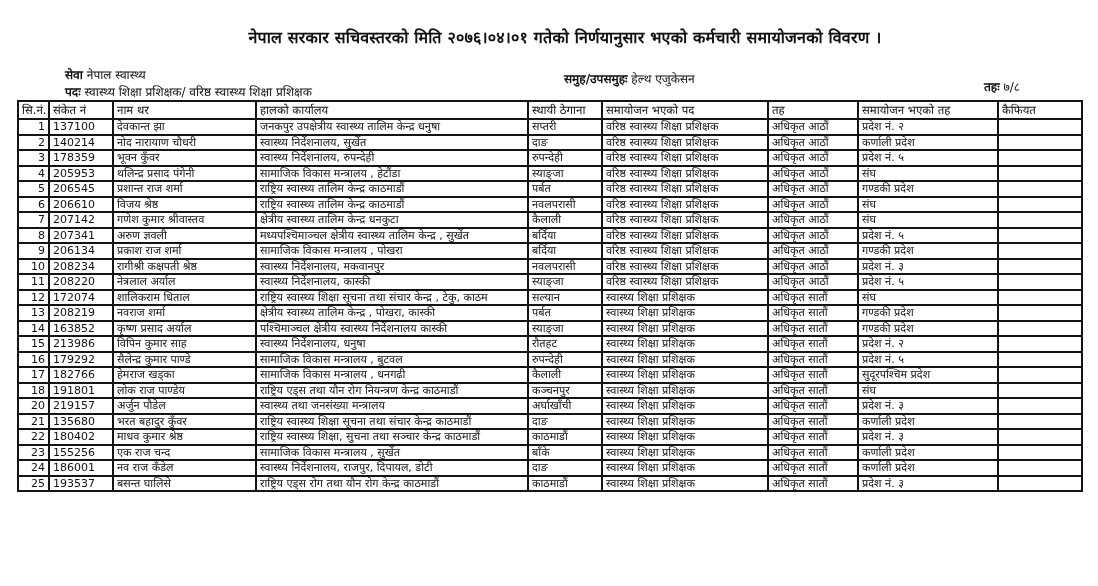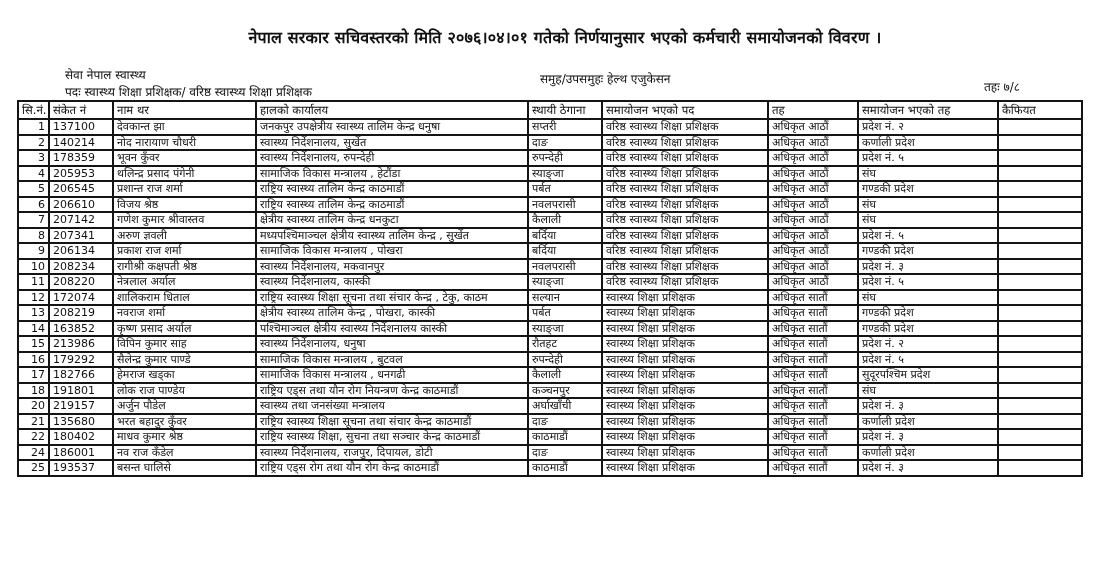--- a/index.html
+++ b/index.html
@@ -20,24 +20,24 @@
     position: absolute;
     top: 26px;
     left: 16px;
     width: 1098px;
     text-align: center;
     font-size: 16px;
     font-weight: bold;
     letter-spacing: 0.2px;
   }
   .meta-item { position: absolute; font-size: 12px; white-space: nowrap; }
-  .meta-label { font-weight: normal; }
+  .meta-label { font-weight: bold; }
   .meta-service { top: 66px; left: 65px; }
   .meta-post    { top: 83px; left: 65px; }
-  .meta-group   { top: 70px; left: 540px; }
+  .meta-group   { top: 70px; left: 564px; }
   .meta-level   { top: 78px; left: 984px; }
 
   table.roster {
     position: absolute;
     top: 100px;
     left: 17px;
     width: 1064px;
     border-collapse: collapse;
     table-layout: fixed;
     font-size: 11px;
@@ -337,20 +337,31 @@
           <td>180402</td>
           <td>माधव कुमार श्रेष्ठ</td>
           <td>राष्ट्रिय स्वास्थ्य शिक्षा, सुचना तथा सञ्चार केन्द्र काठमाडौं</td>
           <td>काठमाडौं</td>
           <td>स्वास्थ्य शिक्षा प्रशिक्षक</td>
           <td>अधिकृत सातौं</td>
           <td>प्रदेश नं. ३</td>
           <td></td>
         </tr>
         <tr>
+          <td class="sn">23</td>
+          <td>155256</td>
+          <td>एक राज चन्द</td>
+          <td>सामाजिक विकास मन्त्रालय , सुर्खेत</td>
+          <td>बाँके</td>
+          <td>स्वास्थ्य शिक्षा प्रशिक्षक</td>
+          <td>अधिकृत सातौं</td>
+          <td>कर्णाली प्रदेश</td>
+          <td></td>
+        </tr>
+        <tr>
           <td class="sn">24</td>
           <td>186001</td>
           <td>नव राज कँडेल</td>
           <td>स्वास्थ्य निर्देशनालय, राजपुर, दिपायल, डोटी</td>
           <td>दाङ</td>
           <td>स्वास्थ्य शिक्षा प्रशिक्षक</td>
           <td>अधिकृत सातौं</td>
           <td>कर्णाली प्रदेश</td>
           <td></td>
         </tr>

